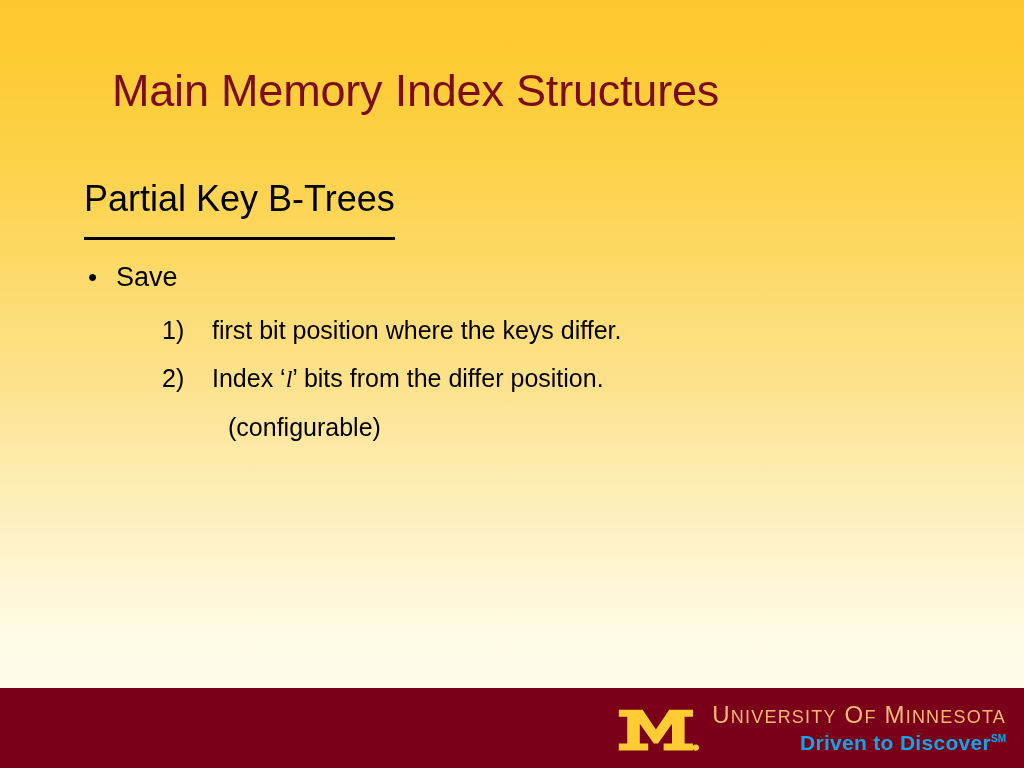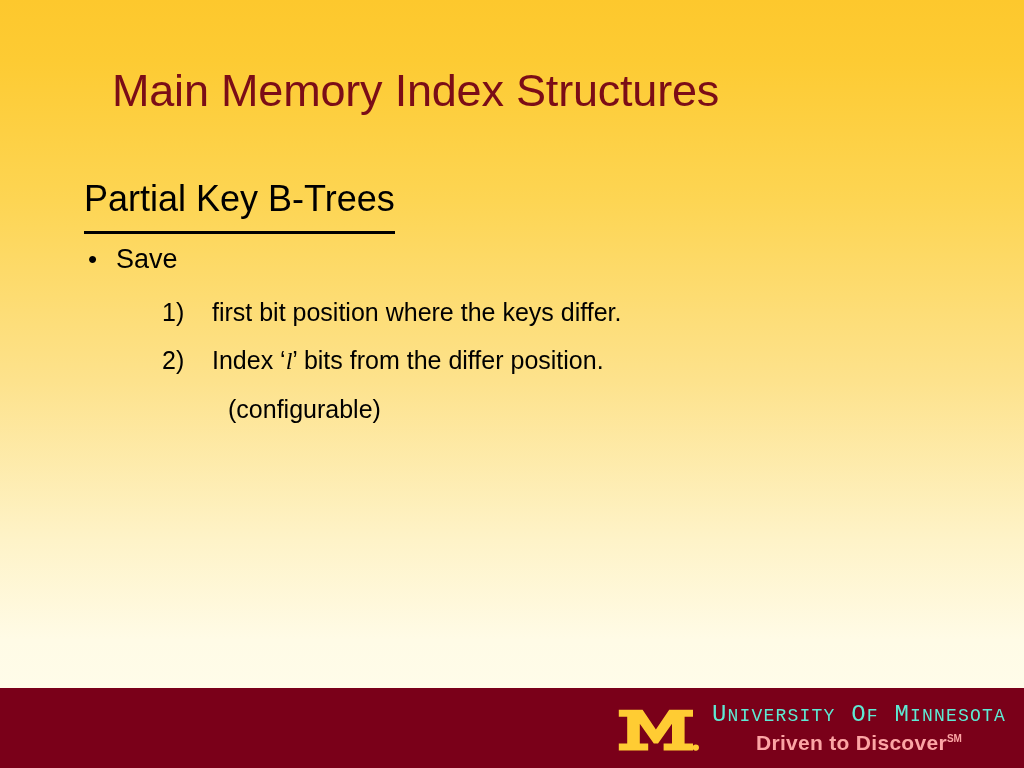--- a/index.html
+++ b/index.html
@@ -48,22 +48,22 @@
     width: 880px;
     color: #0b0b0b;
   }
 
   .heading {
     font-size: 36px;
     line-height: 1.15;
     color: #000000;
     display: inline-block;
     border-bottom: 3px solid #000000;
-    padding-bottom: 12px;
-    margin-bottom: 2px;
+    padding-bottom: 18px;
+    margin-bottom: 14px;
   }
 
   .bullet-row {
     display: flex;
     align-items: flex-start;
     margin-top: 6px;
     margin-left: 4px;
   }
   .bullet-dot {
     width: 28px;
@@ -135,38 +135,38 @@
     height: 56px;
     margin-right: 12px;
     display: block;
   }
   .logo-words {
     display: flex;
     flex-direction: column;
     justify-content: center;
   }
   .univ-line {
-    font-family: Liberation Mono, monospace;
-    color: #5eead4;
+    font-family: Liberation Sans, sans-serif;
+    color: #fdba74;
     font-size: 24px;
     letter-spacing: 1.2px;
     line-height: 1.05;
     white-space: nowrap;
   }
   .univ-line .small-cap {
     font-size: 18px;
   }
   .tagline {
     margin-top: 4px;
-    color: #fca5a5;
+    color: #0ea5e9;
     font-size: 21px;
     font-weight: bold;
     letter-spacing: 0.3px;
     line-height: 1.05;
-    text-align: center;
+    text-align: right;
     white-space: nowrap;
   }
   .tagline .sm {
     font-size: 10px;
     vertical-align: super;
     letter-spacing: 0;
   }
 </style>
 </head>
 <body>

